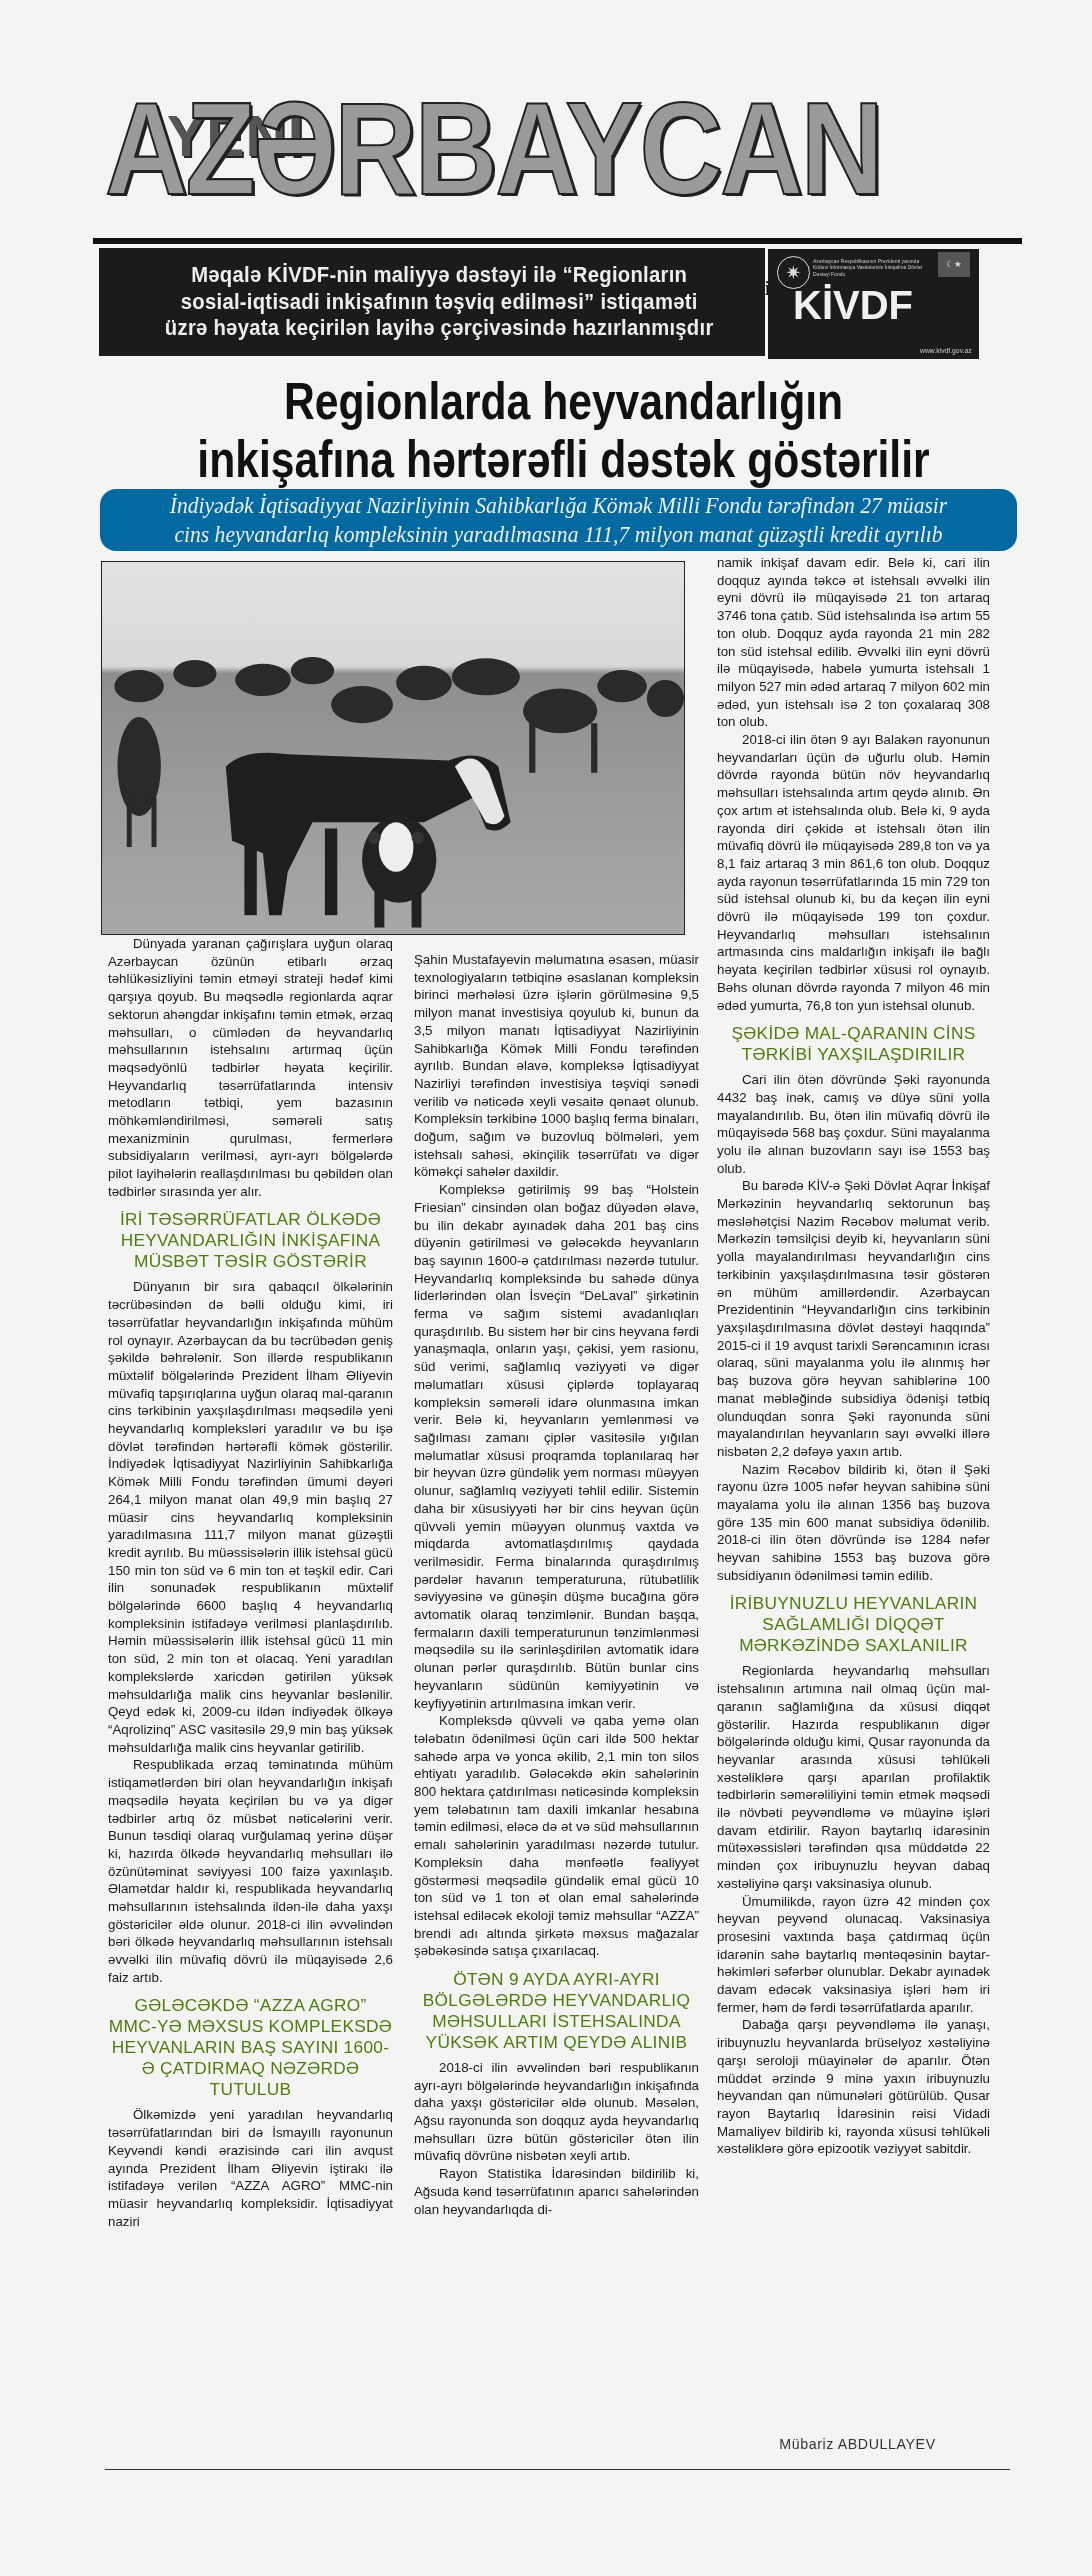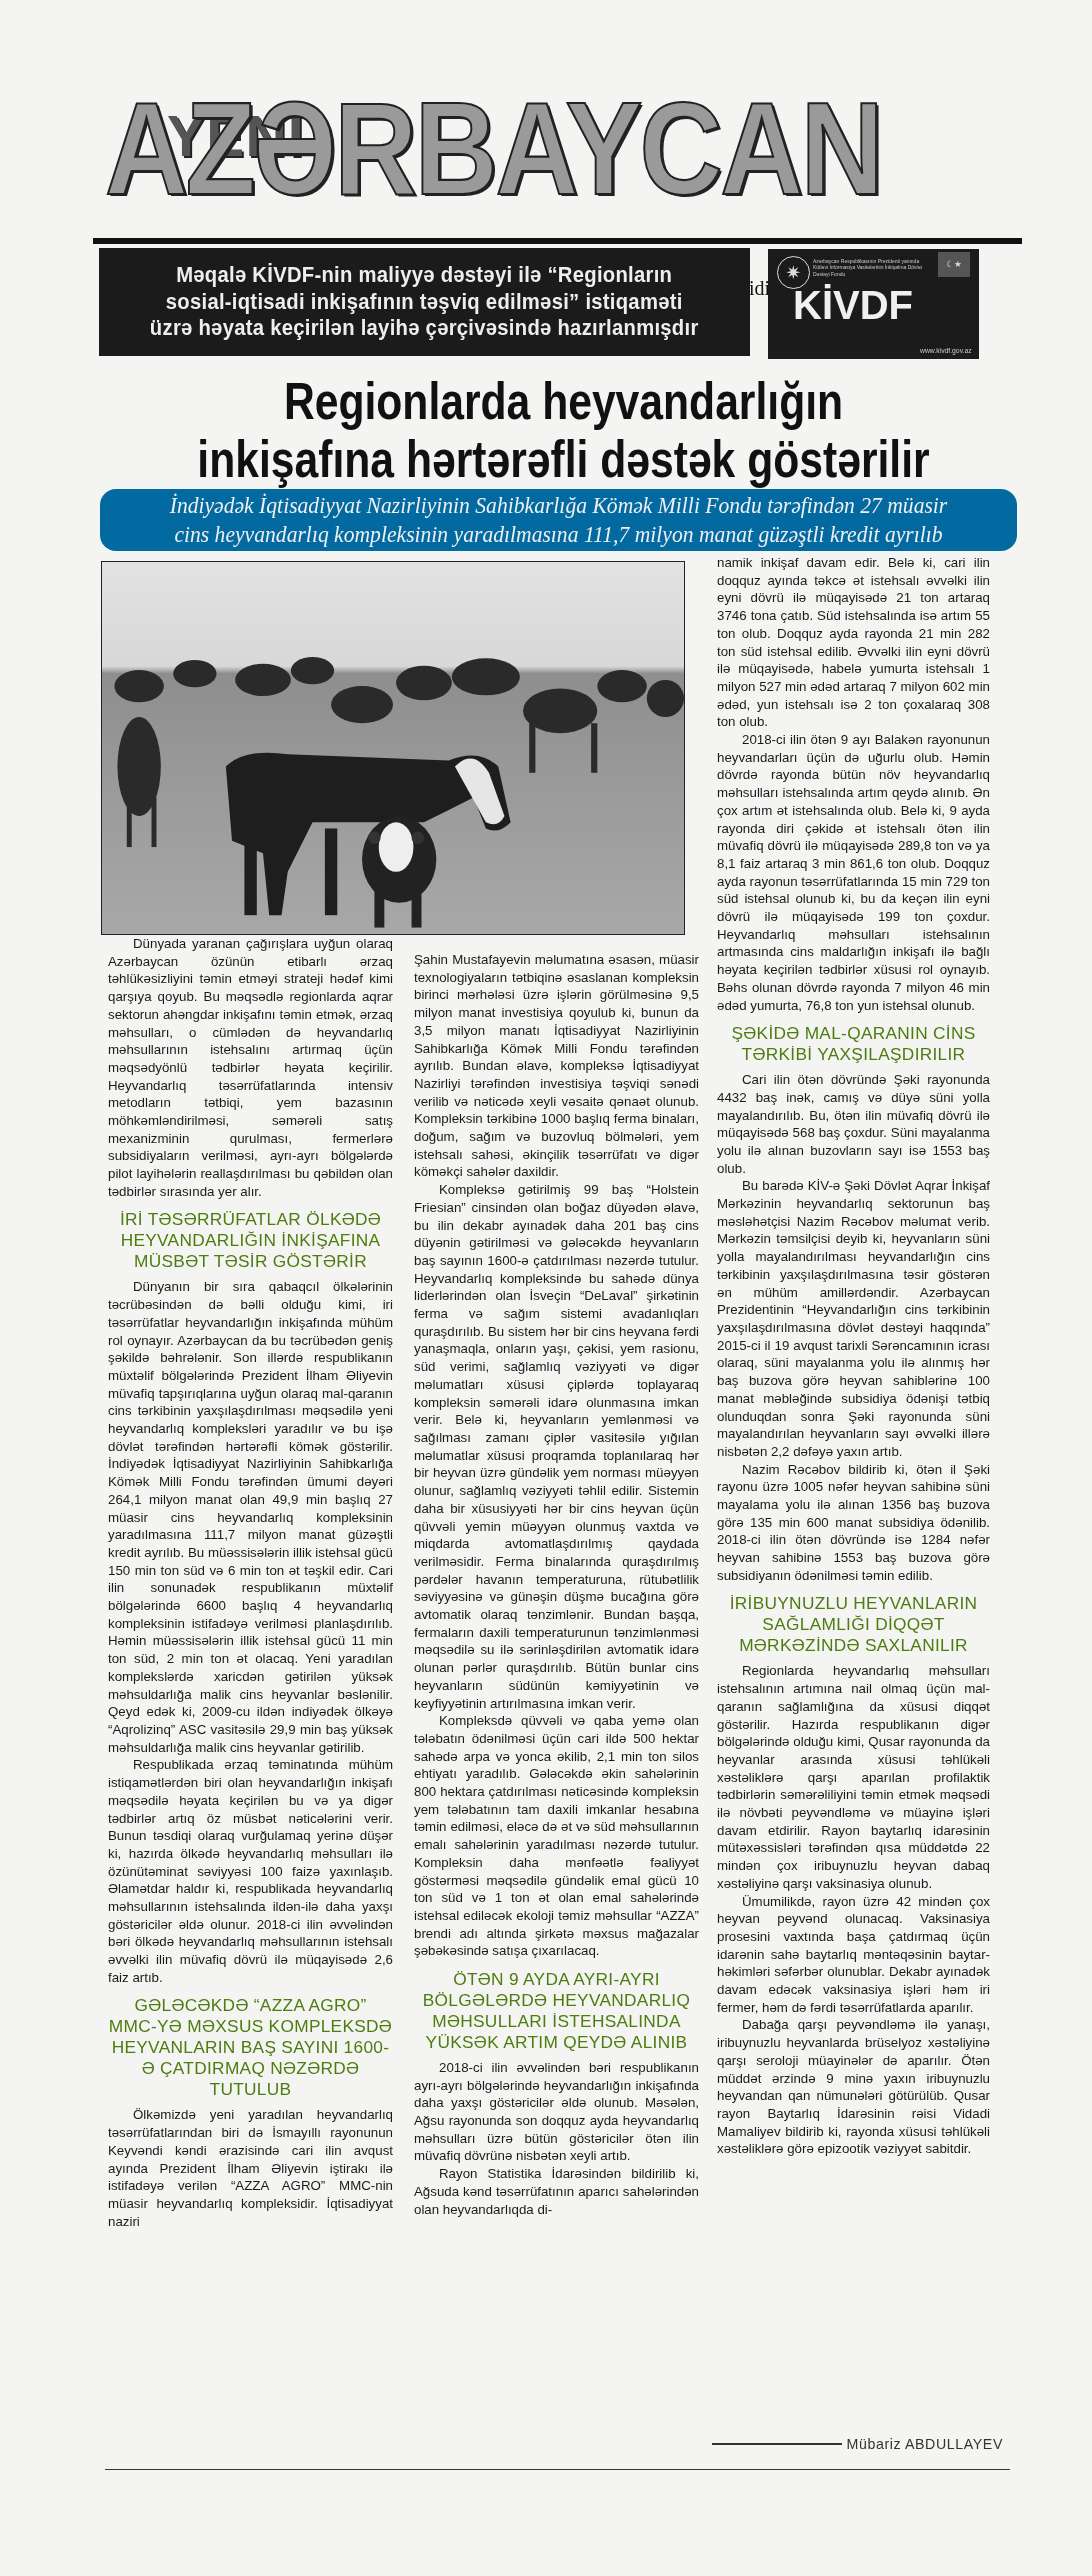--- a/index.html
+++ b/index.html
@@ -3,42 +3,42 @@
 <meta charset="utf-8">
 <style>
   html,body{margin:0;padding:0;background:#f4f4f2;}
   body{width:1093px;height:2576px;position:relative;overflow:hidden;color:#1a1a1a;font-family:"Liberation Sans",sans-serif;}
   .masthead{position:absolute;left:105px;top:68px;width:632px;height:149px;}
   .mh-yeni{position:absolute;left:62px;top:0;font-family:"Liberation Sans",sans-serif;font-weight:bold;font-size:57px;letter-spacing:1.2px;color:#555;line-height:1;text-shadow:1.9px 1.9px 0 #222;margin-top:40px;}
   .mh-az{position:absolute;left:0;top:13.6px;font-family:"Liberation Sans",sans-serif;font-weight:bold;font-size:115px;line-height:1;color:#9a9a9a;letter-spacing:-2.5px;transform:scaleY(1.15);transform-origin:top left;text-shadow:2.5px 2.5px 0 #222;-webkit-text-stroke:1.9px #222;}
   .mh-url{position:absolute;left:167px;top:187px;font-family:"Liberation Sans",sans-serif;font-size:17.3px;color:#777;}
   .mh-motto{position:absolute;left:112px;top:209px;font-family:"Liberation Serif",serif;font-size:20px;color:#111;white-space:nowrap;}
   .rule-top{position:absolute;left:93px;top:238px;width:929px;height:6.2px;background:#111;}
-  .banner{position:absolute;left:99px;top:248px;width:651px;height:108px;background:#1b1b1b;color:#eee;display:flex;align-items:center;justify-content:center;text-align:center;}
+  .banner{position:absolute;left:99px;top:248px;width:651px;height:108px;background:#1b1b1b;color:#eee;display:flex;align-items:center;justify-content:center;text-align:center;padding-left:15px;}
   .banner p{margin:0;font-family:"Liberation Sans",sans-serif;font-weight:bold;font-size:22px;line-height:1.22;letter-spacing:0.3px;transform:scaleX(0.92);}
   .kivdf{position:absolute;left:768px;top:249px;width:211px;height:110px;background:#1b1b1b;color:#eee;}
   .kivdf .emblem{position:absolute;left:8.7px;top:7.4px;width:31px;height:31px;border-radius:50%;border:1.9px solid #ddd;display:flex;align-items:center;justify-content:center;font-size:18.6px;color:#ddd;}
   .kivdf .small{position:absolute;left:45px;top:8.7px;width:118px;font-size:5px;line-height:1.3;color:#ccc;}
   .kivdf .flag{position:absolute;left:170px;top:2.5px;width:32px;height:25px;background:#555;color:#ddd;font-size:8.7px;display:flex;align-items:center;justify-content:center;}
   .kivdf .big{position:absolute;left:25px;top:36px;font-family:"Liberation Sans",sans-serif;font-weight:bold;font-size:40px;line-height:1;color:#f0f0f0;}
   .kivdf .url{position:absolute;right:7.4px;bottom:5px;font-size:6.8px;color:#ccc;}
   .headline{position:absolute;left:105px;top:372px;width:917px;text-align:center;font-family:"Liberation Sans",sans-serif;font-weight:bold;color:#111;}
   .headline .h1{font-size:52px;line-height:1.12;transform:scaleX(0.82);white-space:nowrap;}
   .subhead{position:absolute;left:100px;top:489px;width:917px;height:62px;background:#0369a1;border-radius:16px;color:#f0f0f0;text-align:center;display:flex;flex-direction:column;justify-content:center;}
   .subhead div{font-family:"Liberation Serif",serif;font-style:italic;font-size:23.5px;line-height:1.22;transform:scaleX(0.92);white-space:nowrap;}
   .photo{position:absolute;left:101px;top:561px;width:582px;height:372px;border:1.2px solid #222;overflow:hidden;background:linear-gradient(#e2e2e2 0%,#d8d8d8 28%,#8e8e8e 30%,#9a9a9a 60%,#a8a8a8 100%);}
   .photo svg{position:absolute;left:0;top:0;}
   .col{position:absolute;font-family:"Liberation Sans",sans-serif;font-size:13.3px;line-height:17.7px;color:#1a1a1a;text-align:justify;}
   .col p{margin:0;text-indent:25px;}
   .col p.noind{text-indent:0;}
   .col h3{margin:8.7px 0 6.2px;text-align:center;font-family:"Liberation Sans",sans-serif;font-size:17.3px;line-height:21px;font-weight:normal;color:#4d7c0f;letter-spacing:0.3px;}
   .c1{left:108px;top:935px;width:285px;}
   .c2{left:414px;top:935px;width:285px;margin-top:16px;}
   .c3{left:717px;top:554px;width:273px;}
-  .author{position:absolute;left:712px;top:2436px;width:291px;display:flex;align-items:center;}
+  .author{position:absolute;left:712px;top:2436px;width:291px;display:flex;align-items:center;flex-direction:column;}
   .author .line{flex:1;height:1.2px;background:#333;margin-right:5px;}
   .author span{font-size:14.2px;color:#333;letter-spacing:0.6px;}
   .rule-bottom{position:absolute;left:105px;top:2469px;width:905px;height:1.2px;background:#333;}
 </style>
 </head>
 <body>
 
 <div class="masthead">
   <div class="mh-yeni">YENİ</div>
   <div class="mh-az">AZƏRBAYCAN</div>

